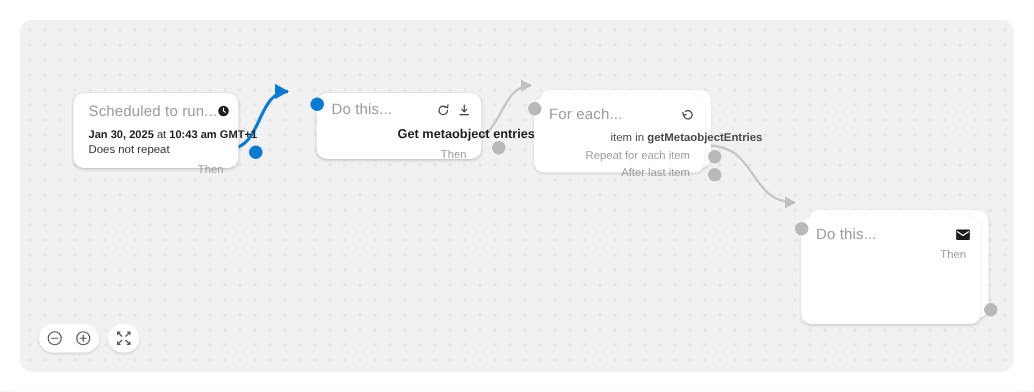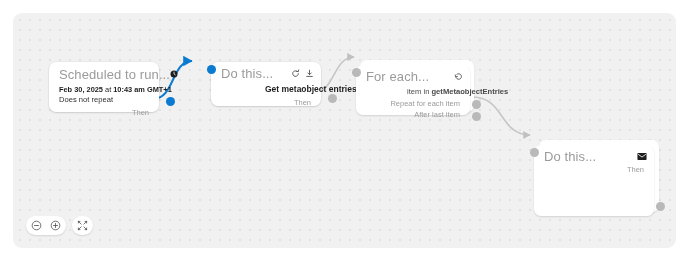--- a/index.html
+++ b/index.html
@@ -48,21 +48,21 @@
     box-sizing: border-box;
   }
   .node-head {
     display: flex;
     align-items: center;
     justify-content: space-between;
     height: 16px;
     padding: 3px 7px 0 10px;
   }
   .head-title {
-    font-size: 13px;
+    font-size: 10px;
     color: #9b9b9b;
     letter-spacing: 0.1px;
     white-space: nowrap;
   }
   .head-icons {
     display: flex;
     align-items: center;
     gap: 5px;
   }
   .node-body {
@@ -218,21 +218,21 @@
       <div class="node-head">
         <span class="head-title">Scheduled to run...</span>
         <span class="icon">
           <svg width="8" height="8" viewBox="0 0 16 16">
             <circle cx="8" cy="8" r="7" fill="#1d1d1d"></circle>
             <path d="M8 4 L8 8 L10.5 9.6" stroke="#ffffff" stroke-width="1.5" fill="none" stroke-linecap="round"></path>
           </svg>
         </span>
       </div>
       <div class="node-body">
-        <div class="row-date"><span>Feb 30, 2025</span><span class="reg"> at </span><span>10:43 am GMT+1</span></div>
+        <div class="row-date"><span>Jan 30, 2025</span><span class="reg"> at </span><span>10:43 am GMT+1</span></div>
         <div class="body-line">Does not repeat</div>
       </div>
       <div class="node-foot">
         <span class="foot-label">Then</span>
       </div>
 
       <div class="port blue" style="right:-16px; bottom:6px;"></div>
     </div>
 
     <div class="node" id="node-get">

